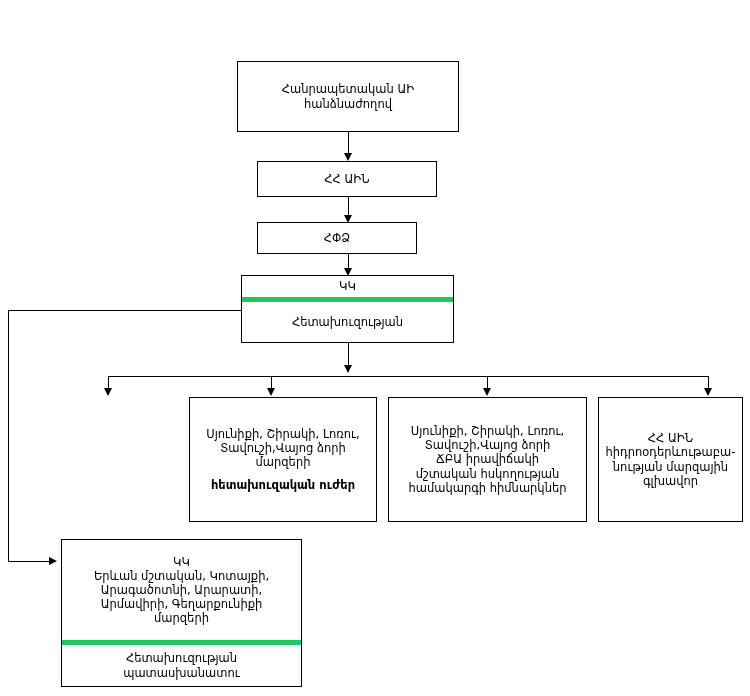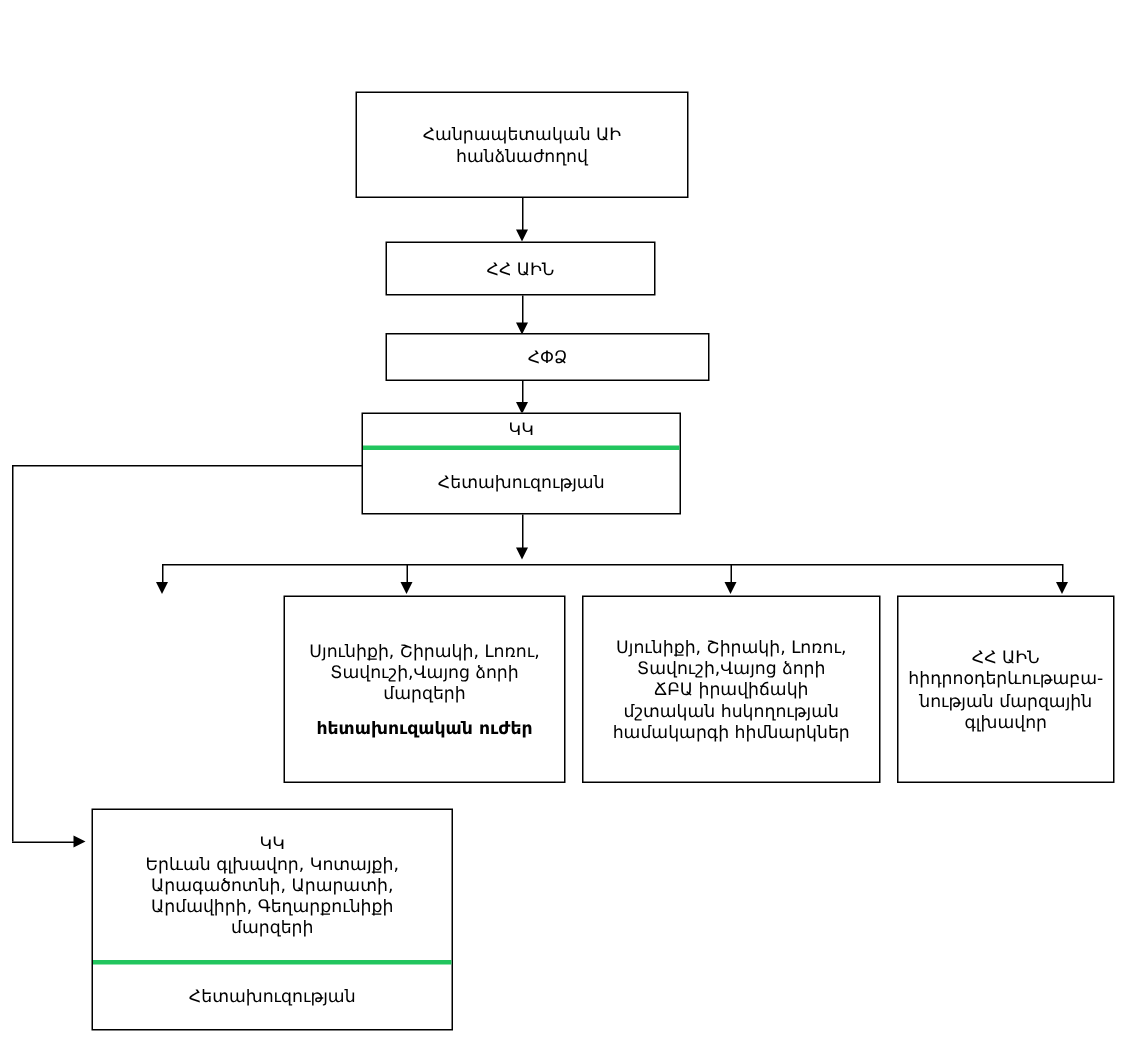--- a/index.html
+++ b/index.html
@@ -32,21 +32,21 @@
     padding: 4px 5px;
     text-align: center;
     line-height: 1.22;
     font-size: 11.5px;
     display: flex;
     flex-direction: column;
     justify-content: center;
     flex: 1 1 auto;
   }
   .node .seg.divider-top {
-    border-top: 3px solid #22c55e;
+    border-top: 5px solid #22c55e;
   }
   .node .seg .ln {
     display: block;
     white-space: pre;
   }
   .seg.pad-more { padding-top: 7px; padding-bottom: 7px; }
 
   
   .hline {
     position: absolute;
@@ -92,21 +92,21 @@
 
   <div class="node" style="left:257px; top:161px; width:180px; height:36px;">
     <div class="seg">
       <span class="ln">ՀՀ ԱԻՆ</span>
     </div>
   </div>
 
   <div class="vline" style="left:348px; top:197px; height:20px;"></div>
   <div class="arrow-down" style="left:344px; top:215px;"></div>
 
-  <div class="node" style="left:257px; top:222px; width:216px; height:32px;">
+  <div class="node" style="left:257px; top:222px; width:160px; height:32px;">
     <div class="seg">
       <span class="ln">ՀՓՁ</span>
     </div>
   </div>
 
   <div class="vline" style="left:348px; top:254px; height:15px;"></div>
   <div class="arrow-down" style="left:344px; top:268px;"></div>
 
   <div class="node" style="left:241px; top:275px; width:213px; height:68px;">
     <div class="seg" style="flex:0 0 21px; padding-top:2px; padding-bottom:2px;">
@@ -164,23 +164,24 @@
       <span class="ln">ՀՀ ԱԻՆ</span>
       <span class="ln">հիդրոօդերևութաբա-</span>
       <span class="ln">նության մարզային</span>
       <span class="ln">գլխավոր</span>
     </div>
   </div>
 
   <div class="node" style="left:61px; top:539px; width:241px; height:148px;">
     <div class="seg" style="flex:0 0 100px;">
       <span class="ln">ԿԿ</span>
-      <span class="ln">Երևան գլխավոր, Կոտայքի,</span>
+      <span class="ln">Երևան մշտական, Կոտայքի,</span>
       <span class="ln">Արագածոտնի, Արարատի,</span>
       <span class="ln">Արմավիրի, Գեղարքունիքի</span>
       <span class="ln">մարզերի</span>
     </div>
     <div class="seg divider-top">
       <span class="ln">Հետախուզության</span>
+      <span class="ln">պատասխանատու</span>
     </div>
   </div>
 
 </div>
 
 </body></html>

